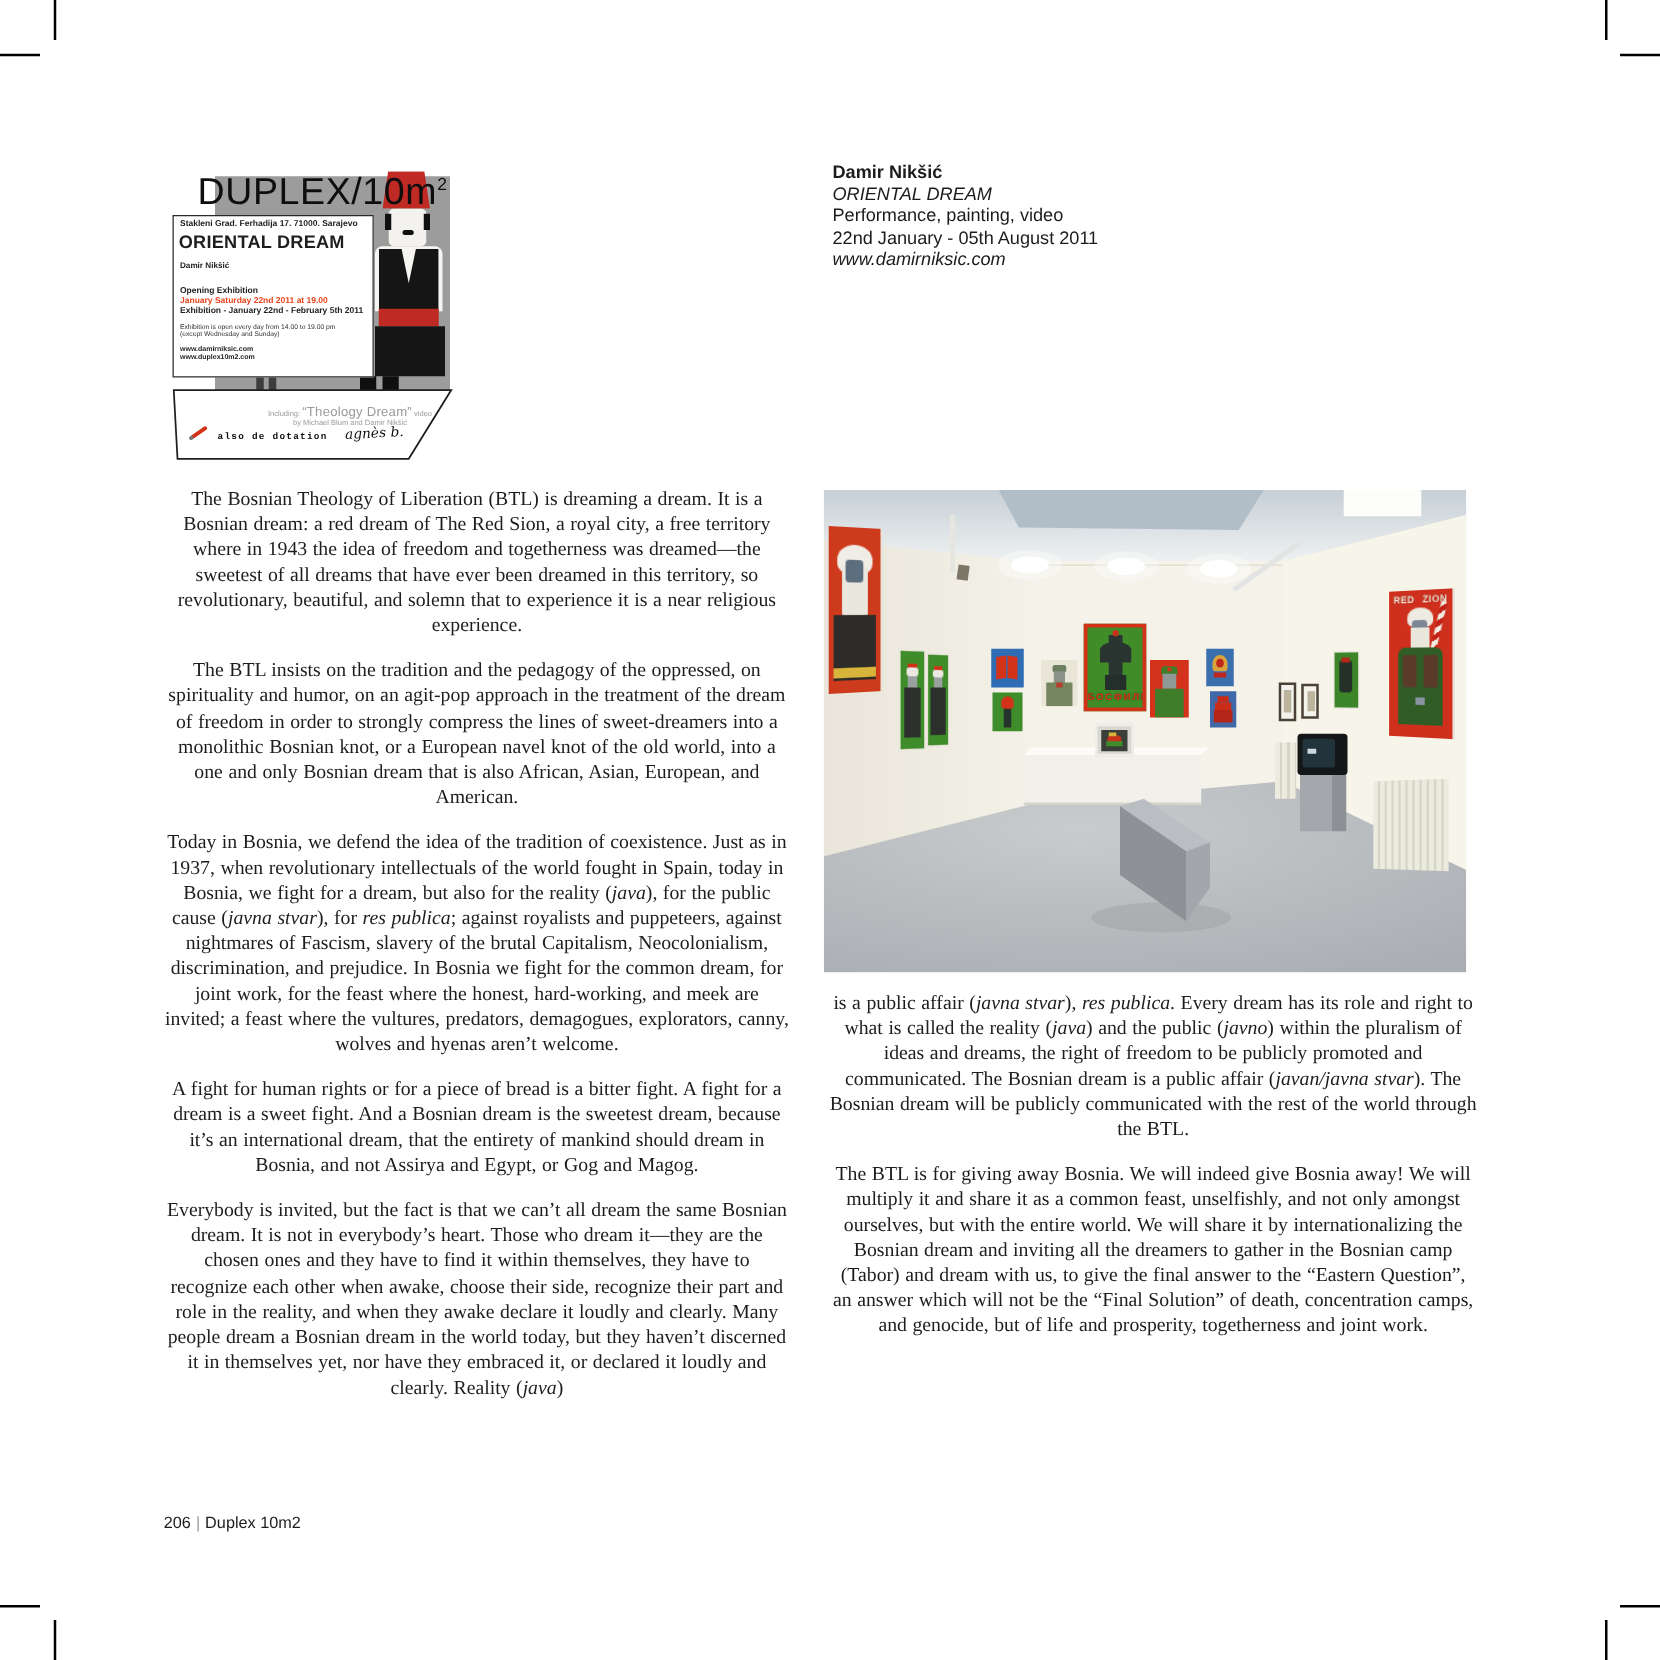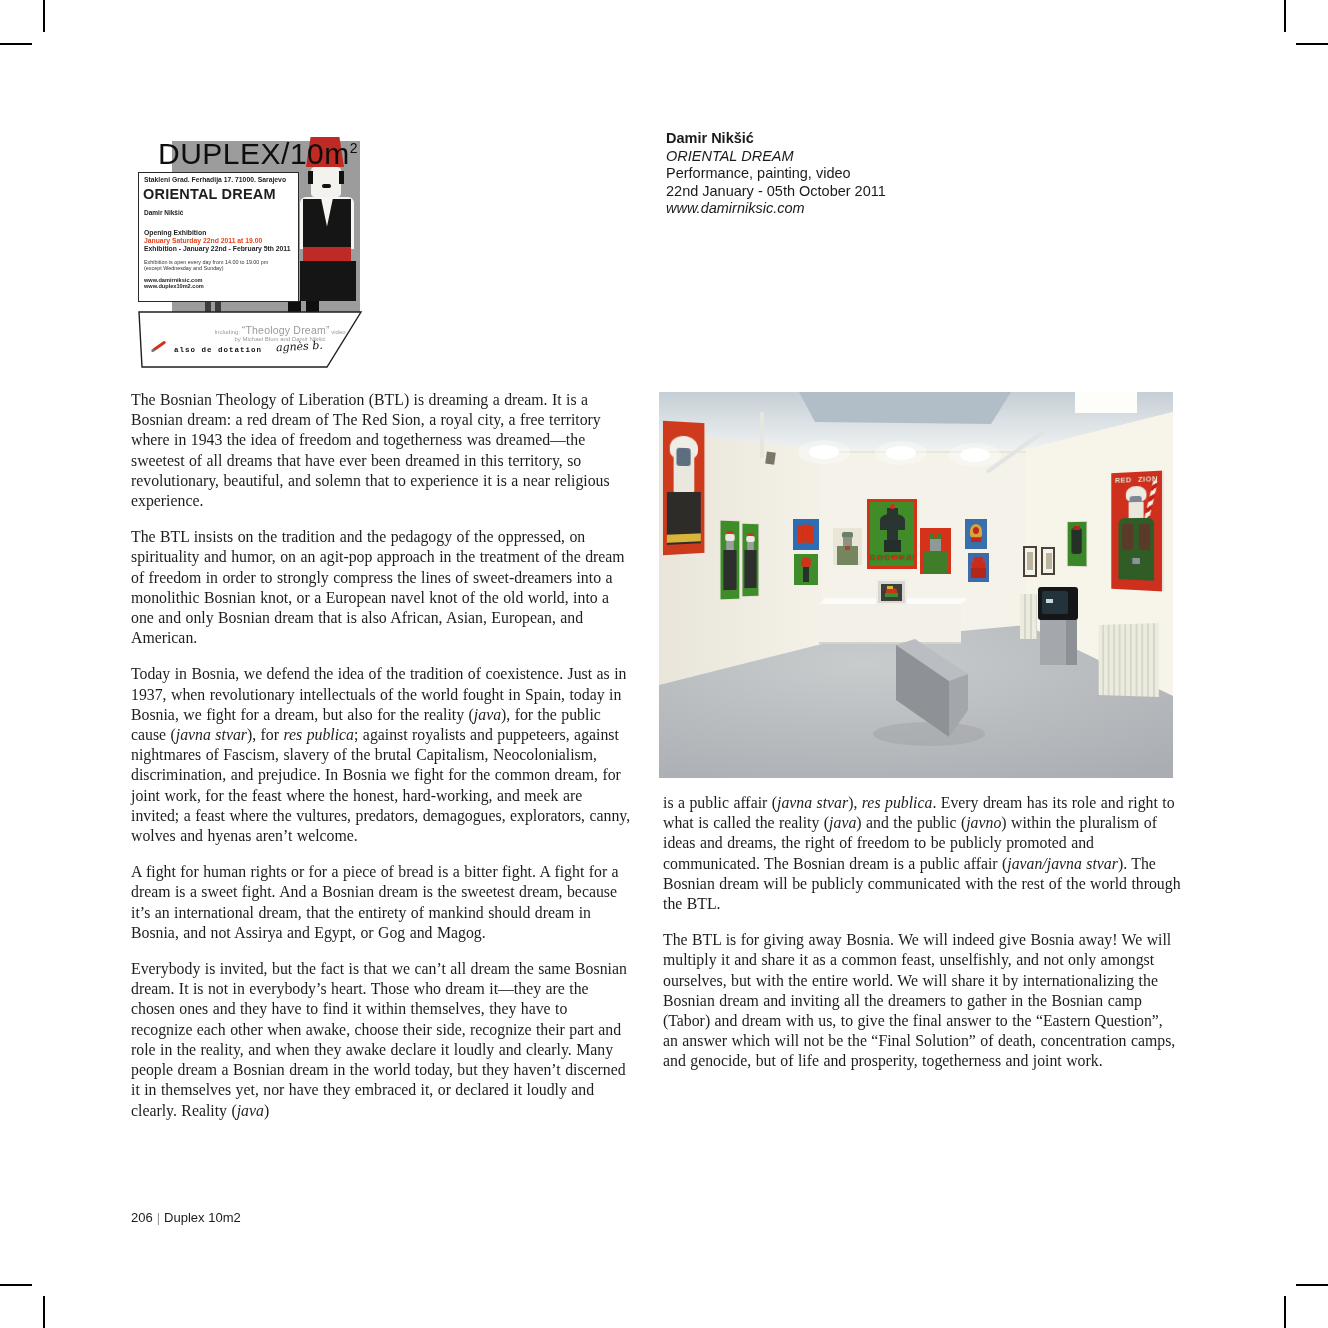--- a/index.html
+++ b/index.html
@@ -73,21 +73,21 @@
   .pr{transform:perspective(420px) rotateY(-20deg);}
   .zion-words{display:flex;justify-content:space-between;padding:3px 4px 0 4px;
               color:#f3e9d8;font-weight:700;font-size:8px;letter-spacing:.5px;
               text-shadow:0 0 1px #7a1208;}
   .bosfilm{position:absolute;left:0;right:0;bottom:4px;text-align:center;color:#e23318;
            font-weight:700;font-size:7.5px;letter-spacing:1.5px;text-shadow:0 0 1px #1e2a1a;}
   .radiator{background:repeating-linear-gradient(90deg,#ecebdf 0 4px,#d6d5c8 4px 6px);}
 
   
   .col{position:absolute;font-family:"Liberation Serif",serif;font-size:15.8px;
-       line-height:20.2px;color:#1d1d1d;word-spacing:.5px;}
+       line-height:20.2px;color:#1d1d1d;word-spacing:.5px;text-align:center;}
   .col p{margin:0 0 16px 0;}
   .col .it{font-style:italic;}
   .col-left{left:131px;top:390px;width:501px;}
   .col-right{left:663px;top:793px;width:519px;}
 
   
   .footer{position:absolute;left:131px;top:1210px;font-size:13px;color:#1b1b1b;}
   .footer .num{font-weight:400;}
   .footer .sep{color:#9a9a9a;padding:0 4px;}
 </style>
@@ -144,21 +144,21 @@
     <div class="cred">by Michael Blum and Damir Nikšić</div>
     <div class="brush"></div>
     <div class="fonds">also de dotation</div>
     <div class="sig">agnès b.</div>
   </div>
 
   <div class="hdr">
     <div class="b">Damir Nikšić</div>
     <div class="i">ORIENTAL DREAM</div>
     <div>Performance, painting, video</div>
-    <div>22nd January - 05th October 2011</div>
+    <div>22nd January - 05th August 2011</div>
     <div class="i">www.damirniksic.com</div>
   </div>
 
   <div class="photo">
     <svg width="514" height="386" viewBox="0 0 514 386">
       <defs>
         <linearGradient id="ceil" x1="0" y1="0" x2="0" y2="1">
           <stop offset="0" stop-color="#c6cfd6"></stop>
             <stop offset="1" stop-color="#eef1f1"></stop>
         </linearGradient>

